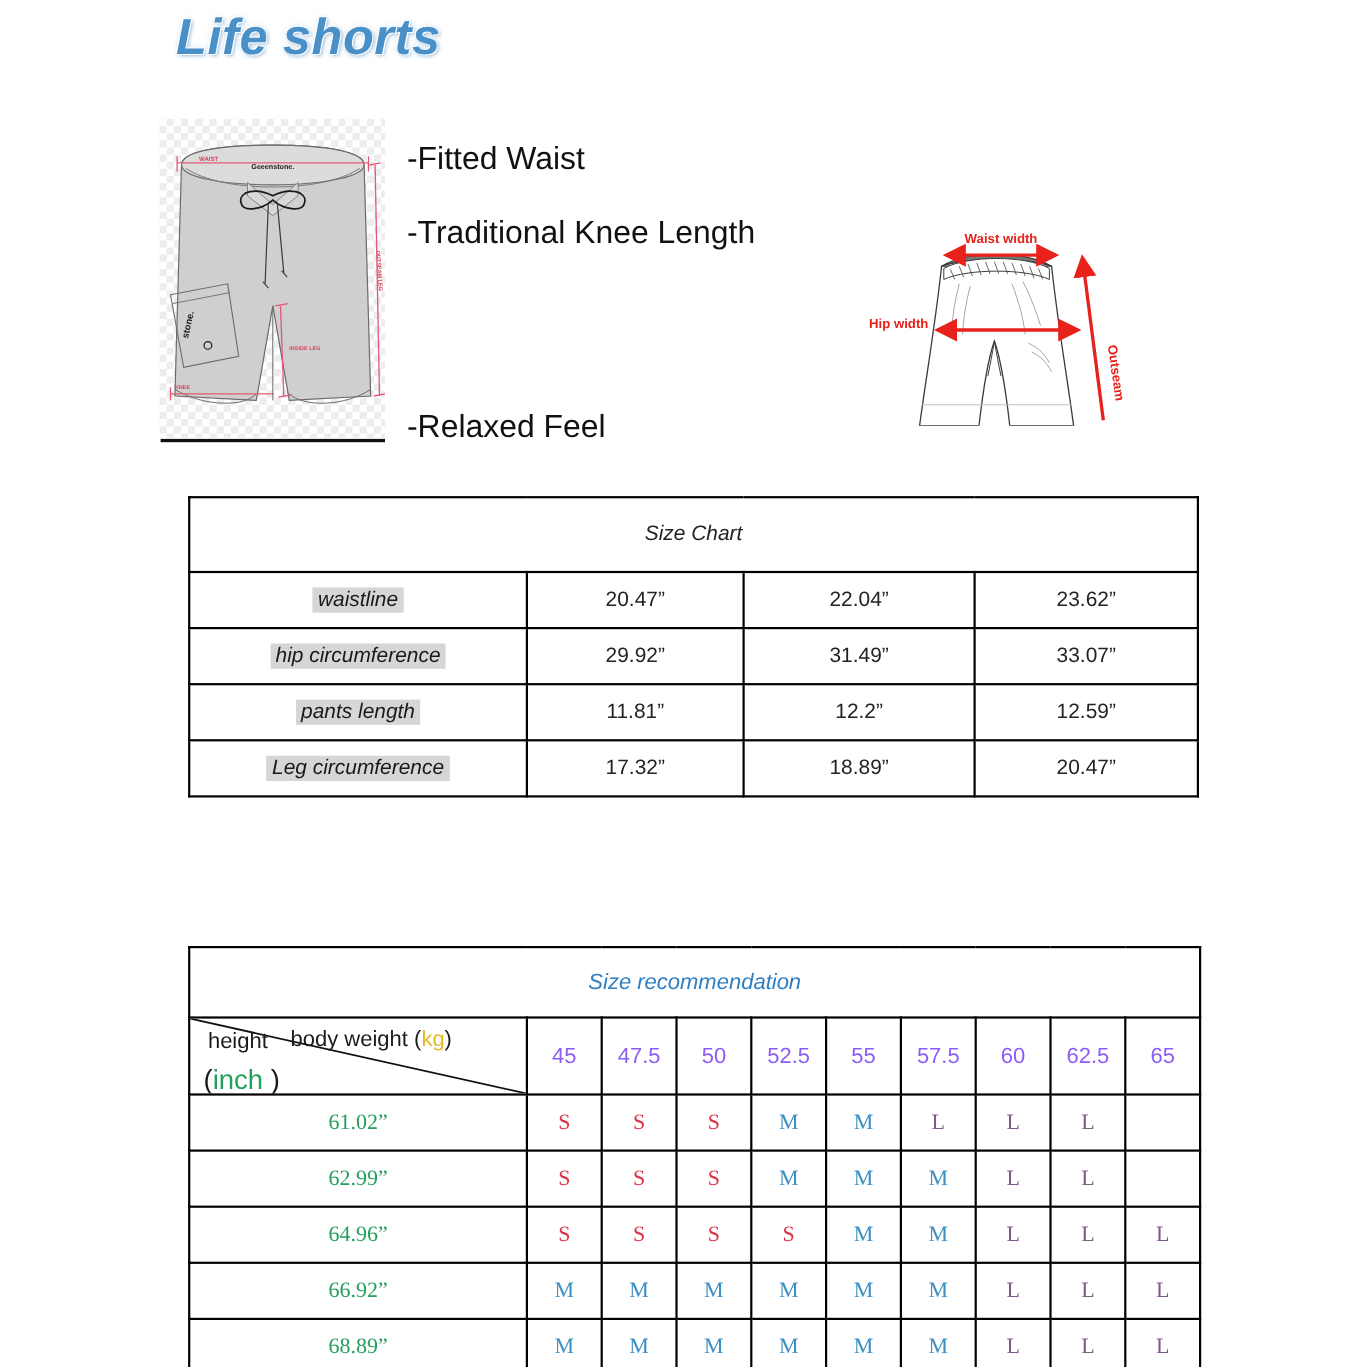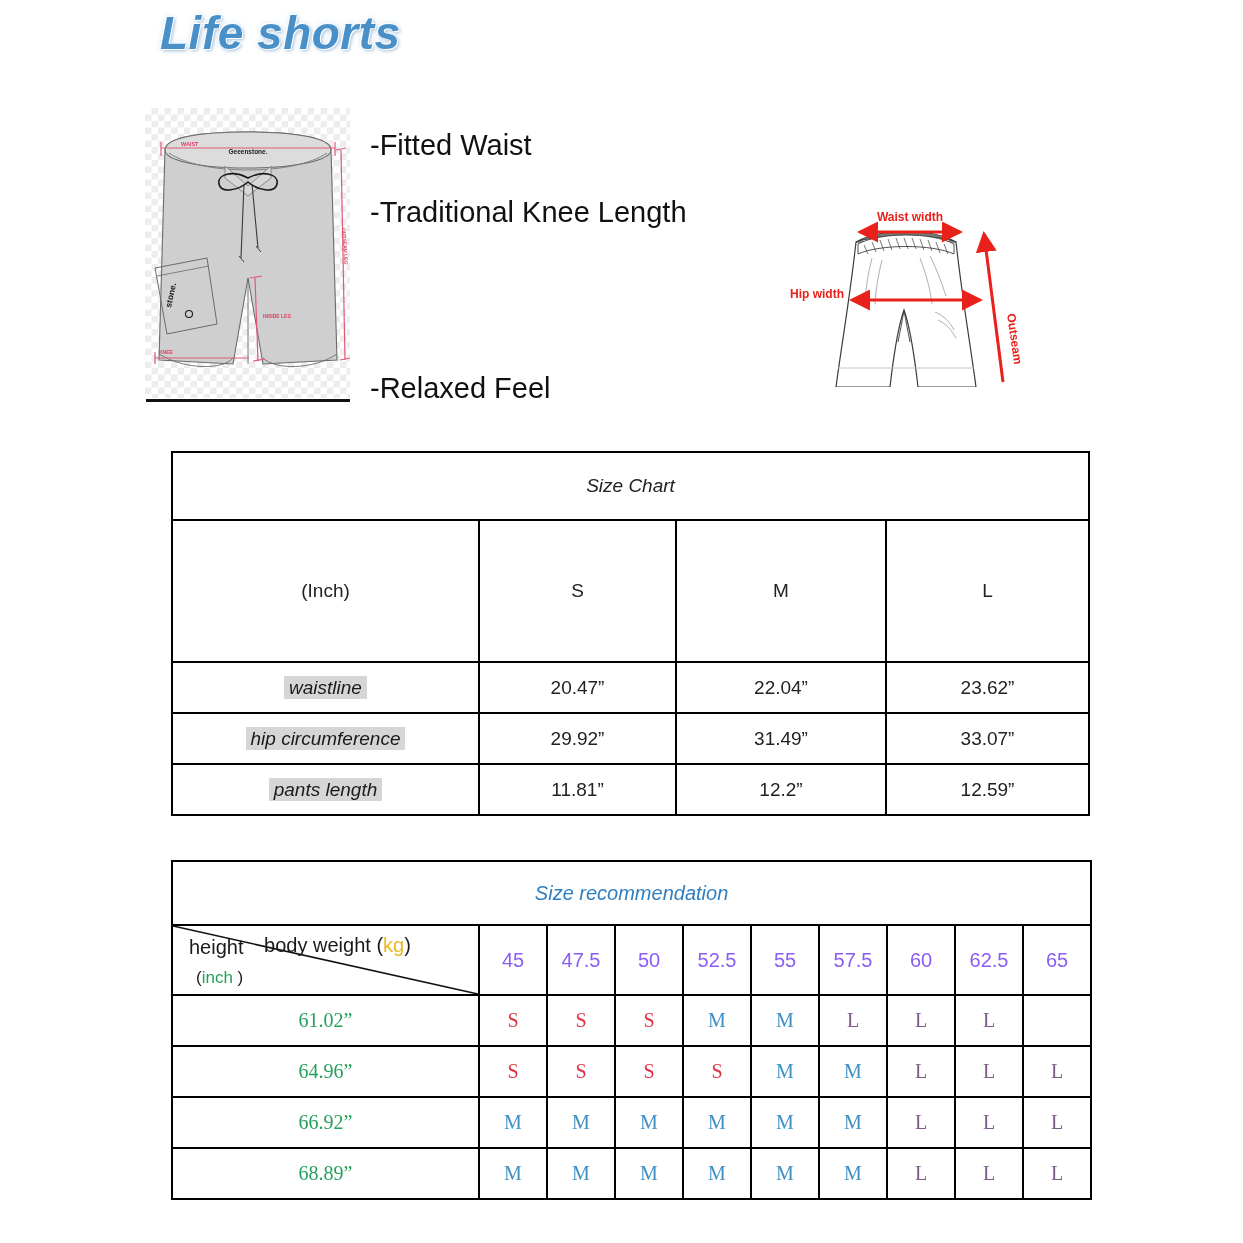--- a/index.html
+++ b/index.html
@@ -162,24 +162,23 @@
     left: 16px;
     top: 10px;
     font-size: 20px;
     color: #1a1a1a;
     white-space: nowrap;
   }
   .corner-inch {
     position: absolute;
     left: 12px;
     top: 42px;
-    font-size: 17px;
+    font-size: 25px;
     color: #1a1a1a;
     white-space: nowrap;
-    margin-left: 11px;
   }
   .tx-green { color: #25a05c; }
   .tx-gold  { color: #e8b923; }
 
   .weight-cell { color: #8b5cf6; font-size: 22px; height: 68px; }
   .weight-cell.first { vertical-align: bottom; padding-bottom: 6px; }
   .height-cell { color: #25a05c; font-size: 21px; }
   .reco-row td { height: 49px; font-family: Liberation Serif, serif; }
   .reco-cell { font-size: 21px; }
 </style>
@@ -295,26 +294,20 @@
   <colgroup>
     <col style="width:307px">
       <col style="width:197px">
       <col style="width:210px">
       <col style="width:203px">
   </colgroup>
   <tbody>
     <tr>
       <td class="sc-title" colspan="4">Size Chart</td>
     </tr>
-    <tr class="sc-head-row">
-      <td class="unit-cell">(Inch)</td>
-      <td class="size-letter">S</td>
-      <td class="size-letter">M</td>
-      <td class="size-letter">L</td>
-    </tr>
 
     <tr class="measure-row">
       <td>
         <span class="measure-label-inner">waistline</span>
       </td>
       <td class="measure-value">20.47”</td>
       <td class="measure-value">22.04”</td>
       <td class="measure-value">23.62”</td>
     </tr>
     <tr class="measure-row">
@@ -325,20 +318,28 @@
       <td class="measure-value">31.49”</td>
       <td class="measure-value">33.07”</td>
     </tr>
     <tr class="measure-row">
       <td>
         <span class="measure-label-inner">pants length</span>
       </td>
       <td class="measure-value">11.81”</td>
       <td class="measure-value">12.2”</td>
       <td class="measure-value">12.59”</td>
+    </tr>
+    <tr class="measure-row">
+      <td>
+        <span class="measure-label-inner">Leg circumference</span>
+      </td>
+      <td class="measure-value">17.32”</td>
+      <td class="measure-value">18.89”</td>
+      <td class="measure-value">20.47”</td>
     </tr>
   </tbody>
 </table>
 
 <table id="size-reco-table">
   <colgroup>
     <col style="width:307px">
     <col style="width:68px">
       <col style="width:68px">
       <col style="width:68px">
@@ -380,20 +381,32 @@
       <td class="reco-cell" style="color: rgb(221, 51, 68);">S</td>
       <td class="reco-cell" style="color: rgb(221, 51, 68);">S</td>
       <td class="reco-cell" style="color: rgb(61, 143, 196);">M</td>
       <td class="reco-cell" style="color: rgb(61, 143, 196);">M</td>
       <td class="reco-cell" style="color: rgb(125, 90, 135);">L</td>
       <td class="reco-cell" style="color: rgb(125, 90, 135);">L</td>
       <td class="reco-cell" style="color: rgb(125, 90, 135);">L</td>
       <td class="reco-cell"></td>
     </tr>
     <tr class="reco-row">
+      <td class="height-cell">62.99”</td>
+      <td class="reco-cell" style="color: rgb(221, 51, 68);">S</td>
+      <td class="reco-cell" style="color: rgb(221, 51, 68);">S</td>
+      <td class="reco-cell" style="color: rgb(221, 51, 68);">S</td>
+      <td class="reco-cell" style="color: rgb(61, 143, 196);">M</td>
+      <td class="reco-cell" style="color: rgb(61, 143, 196);">M</td>
+      <td class="reco-cell" style="color: rgb(61, 143, 196);">M</td>
+      <td class="reco-cell" style="color: rgb(125, 90, 135);">L</td>
+      <td class="reco-cell" style="color: rgb(125, 90, 135);">L</td>
+      <td class="reco-cell"></td>
+    </tr>
+    <tr class="reco-row">
       <td class="height-cell">64.96”</td>
       <td class="reco-cell" style="color: rgb(221, 51, 68);">S</td>
       <td class="reco-cell" style="color: rgb(221, 51, 68);">S</td>
       <td class="reco-cell" style="color: rgb(221, 51, 68);">S</td>
       <td class="reco-cell" style="color: rgb(221, 51, 68);">S</td>
       <td class="reco-cell" style="color: rgb(61, 143, 196);">M</td>
       <td class="reco-cell" style="color: rgb(61, 143, 196);">M</td>
       <td class="reco-cell" style="color: rgb(125, 90, 135);">L</td>
       <td class="reco-cell" style="color: rgb(125, 90, 135);">L</td>
       <td class="reco-cell" style="color: rgb(125, 90, 135);">L</td>

